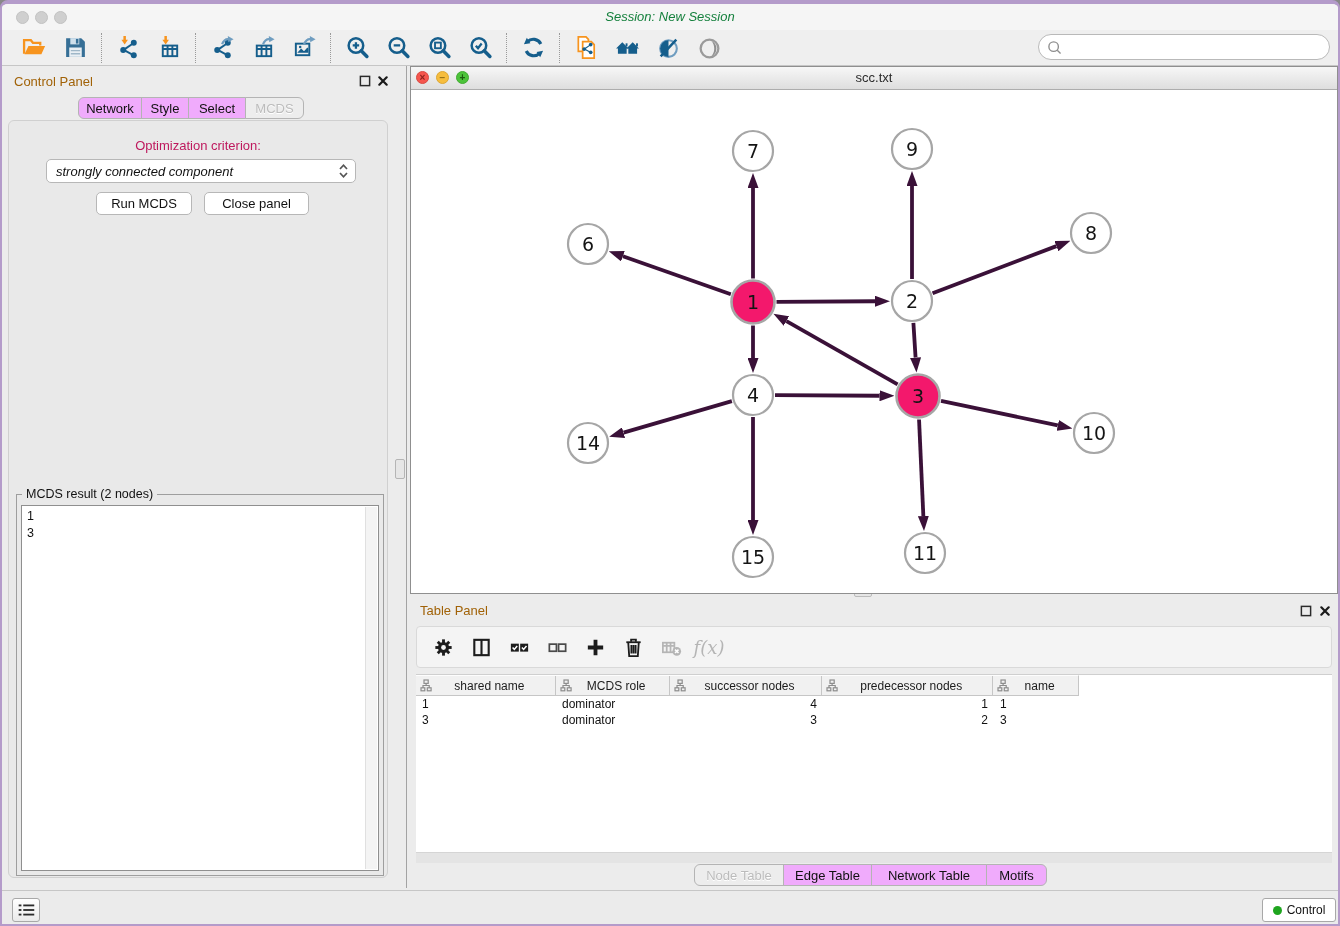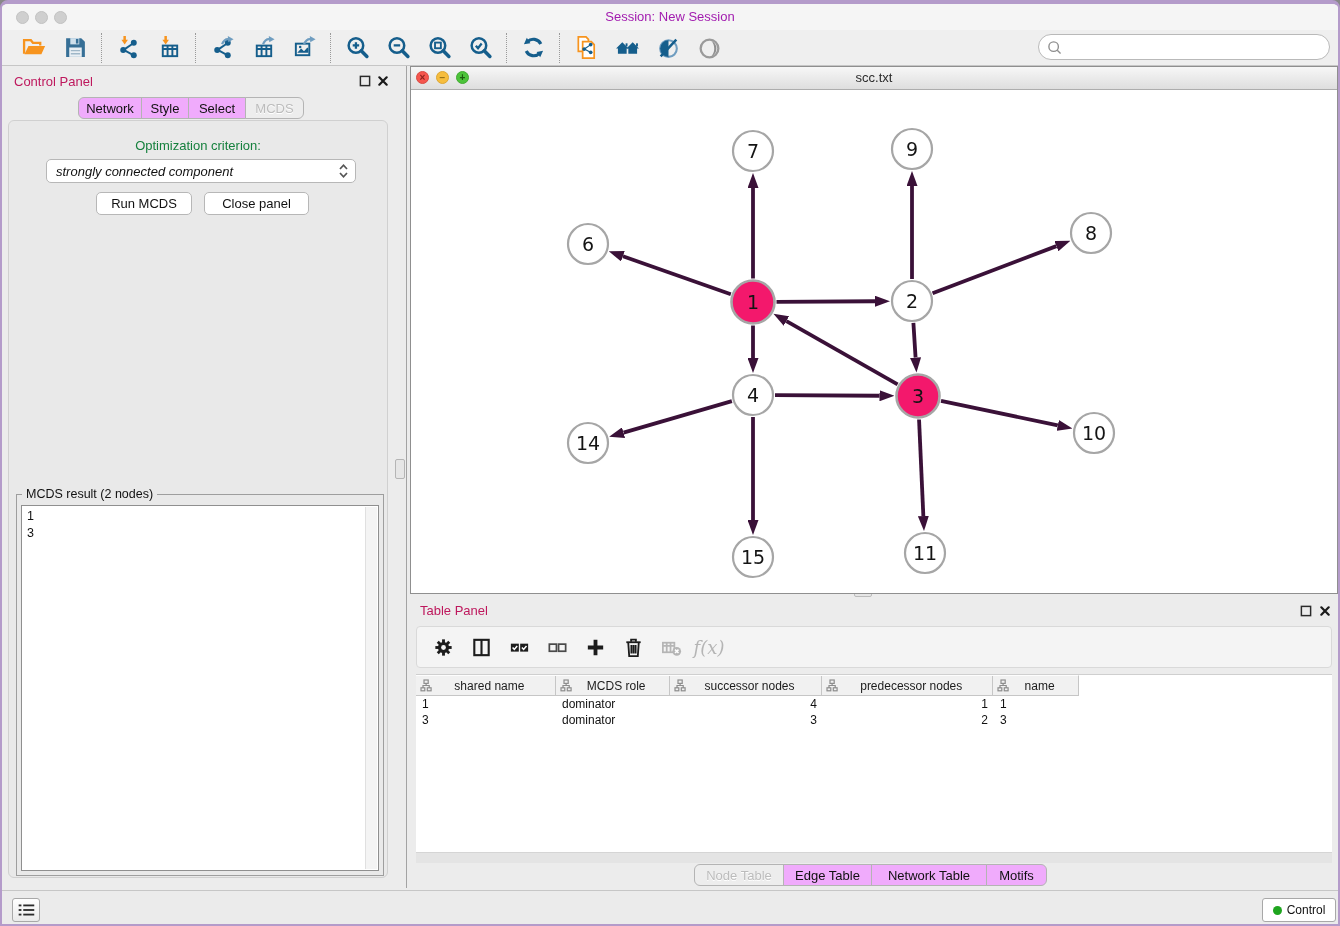--- a/index.html
+++ b/index.html
@@ -2,42 +2,42 @@
 <html><head>
 <meta charset="utf-8">
 <style>
   html,body{margin:0;padding:0;background:#888;}
   .app{position:relative;width:1340px;height:926px;background:#ececec;
        font-family:"Liberation Sans",sans-serif;overflow:hidden;box-sizing:border-box;
        border:2px solid #b49bca;border-top:4px solid #b49bca;border-radius:8px 8px 0 0;}
   
   .titlebar{position:absolute;left:0;top:0;width:100%;height:26px;background:#f5f5f5;}
   .tl{position:absolute;top:7px;width:13px;height:13px;border-radius:50%;background:#cfcfcf;border:1px solid #c2c2c2;box-sizing:border-box;}
-  .apptitle{position:absolute;left:0;right:0;top:5px;text-align:center;font-size:13px;color:#a21caf;}
+  .apptitle{position:absolute;left:0;right:0;top:5px;text-align:center;font-size:13px;color:#15803d;font-style:italic;}
   
   .toolbar{position:absolute;left:0;top:26px;width:100%;height:36px;background:#efefef;border-bottom:1px solid #c6c6c6;display:flex;align-items:center;padding-left:6px;box-sizing:border-box;}
   .tgroup{display:flex;align-items:center;gap:15px;padding:0 13px;}
   .tsep{width:0;height:30px;border-left:1px dotted #9a9a9a;}
   .ticon{width:26px;height:26px;display:flex;align-items:center;justify-content:center;}
   .ticon svg{width:25px;height:25px;}
   .searchbox{position:absolute;right:8px;top:4px;width:292px;height:26px;background:#fff;border:1px solid #b9b9b9;border-radius:13px;display:flex;align-items:center;padding-left:6px;box-sizing:border-box;}
   .searchbox input{border:none;outline:none;flex:1;font-size:13px;background:transparent;font-family:"Liberation Sans",sans-serif;}
   
-  .cp-title,.tp-title{position:absolute;font-size:13px;color:#be185d;}
+  .cp-title,.tp-title{position:absolute;font-size:13px;color:#a16207;}
   .winbtn{position:absolute;cursor:default;}
   .winbtn svg{display:block;}
   .tabrow{position:absolute;display:flex;}
   .tab{background:#f0abfc;border:1px solid #b4b4b4;margin-left:-1px;font-size:13px;color:#111;
        padding:3px 12px 3px 12px;height:22px;box-sizing:border-box;white-space:nowrap;
        display:flex;align-items:center;justify-content:center;}
   .tab:first-child{border-radius:6px 0 0 6px;margin-left:0;}
   .tab:last-child{border-radius:0 6px 6px 0;}
   .tab.active{background:#ededed;color:#bcbcbc;text-shadow:0 1px 0 #fff;}
   .cp-pane{position:absolute;left:6px;top:116px;width:380px;height:758px;background:#e9e9e9;border:1px solid #d0d0d0;border-radius:6px;box-sizing:border-box;}
-  .opt-label{position:absolute;left:6px;top:134px;width:380px;text-align:center;font-size:13px;color:#15803d;}
+  .opt-label{position:absolute;left:6px;top:134px;width:380px;text-align:center;font-size:13px;color:#be185d;}
   .selectbox{position:absolute;left:44px;top:155px;width:310px;height:24px;background:#fff;border:1px solid #b7b7b7;border-radius:5px;box-sizing:border-box;display:flex;align-items:center;font-size:13px;color:#111;padding-left:9px;font-style:italic;}
   .selectbox .chev{margin-left:auto;margin-right:4px;display:flex;}
   .btn{position:absolute;background:#fff;border:1px solid #b7b7b7;border-radius:5px;font-size:13px;color:#111;display:flex;align-items:center;justify-content:center;box-sizing:border-box;}
   .fieldset{position:absolute;left:14px;top:490px;width:368px;height:382px;border:1px solid #9e9e9e;box-sizing:border-box;}
   .legend{position:absolute;top:-8px;left:5px;background:#e9e9e9;padding:0 4px;font-size:12.5px;color:#111;}
   .resultarea{position:absolute;left:4px;right:4px;top:10px;bottom:4px;background:#fff;border:1px solid #8f8f8f;}
   .resultarea pre{margin:0;padding:2px 5px;font-family:"Liberation Sans",sans-serif;font-size:12.5px;line-height:17px;color:#111;}
   .vscroll{position:absolute;top:1px;bottom:1px;right:1px;width:11px;background:#f4f4f4;border-left:1px solid #e0e0e0;}
   
   .vdivider{position:absolute;left:404px;top:62px;width:1px;height:822px;background:#a3a3a3;}

